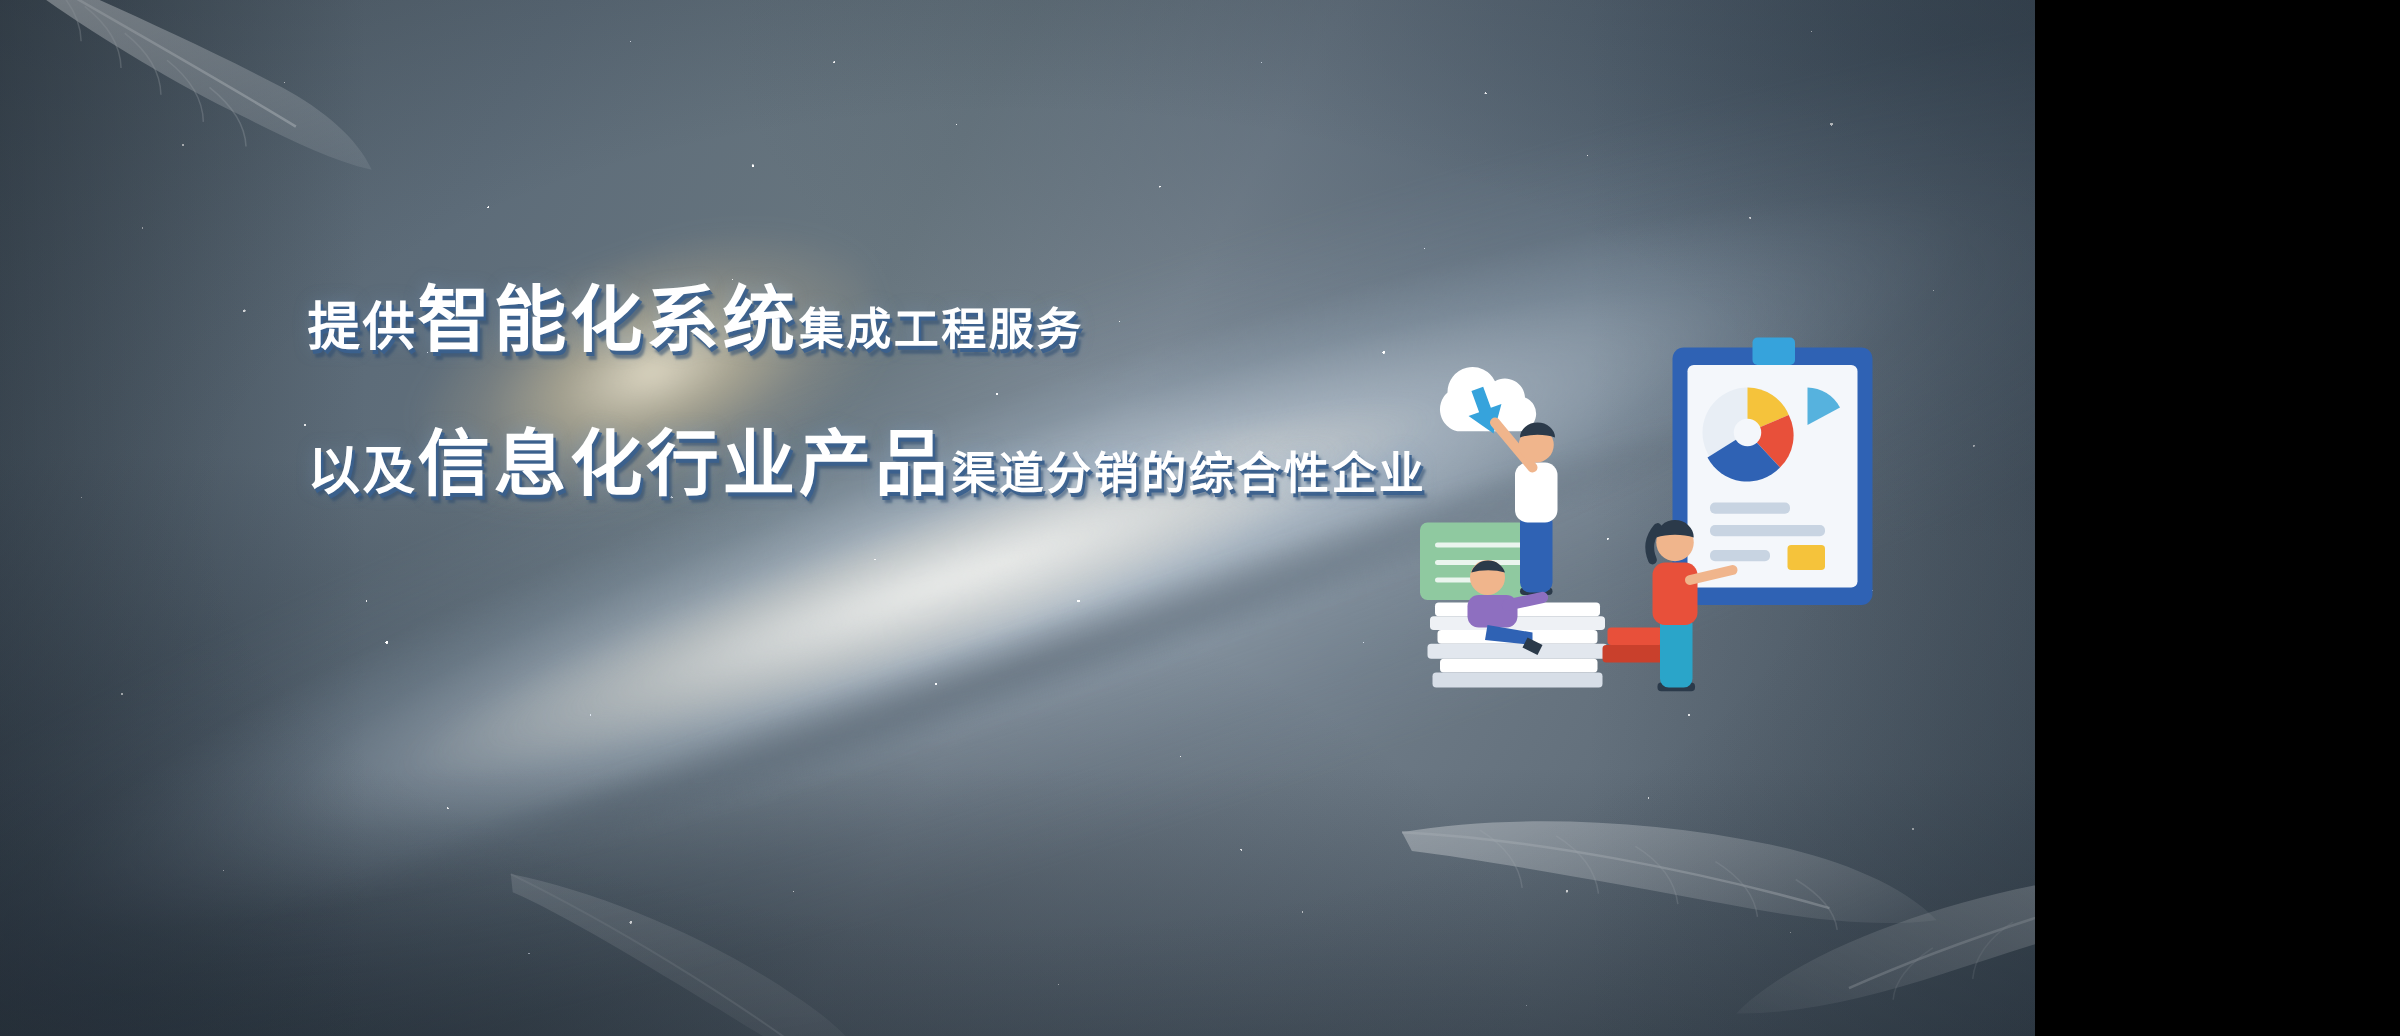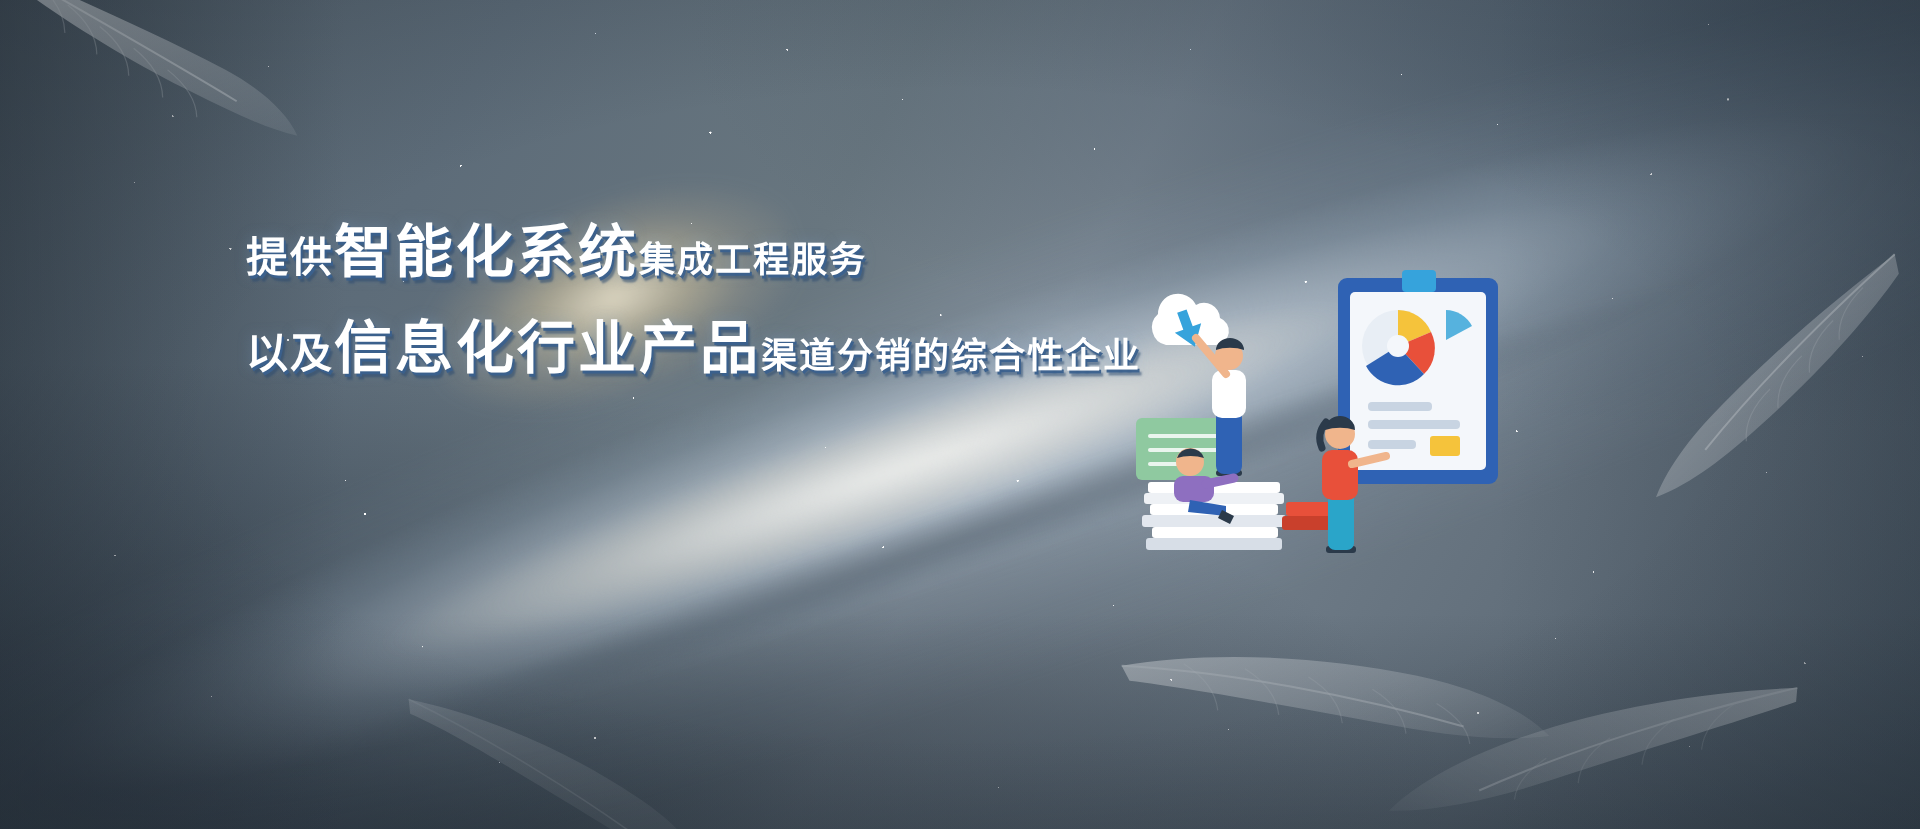--- a/index.html
+++ b/index.html
@@ -1,19 +1,19 @@
 <!DOCTYPE html>
 <html lang="zh-CN"><head>
 <meta charset="utf-8">
 <title>Banner</title>
 <style>
   html,body{margin:0;padding:0;background:#000;}
   #stage{
-    position:relative;width:1920px;height:829px;overflow:hidden;
-    font-family:Liberation Mono, monospace;
+    position:relative;width:1628px;height:829px;overflow:hidden;
+    font-family:Liberation Serif, serif;
     background:#6d28d9;
   }
 
   
   .layer{position:absolute;inset:0;}
 
   .bg-base{
     background:
       radial-gradient(120% 90% at 6% 96%, #2f3a45 0%, rgba(47,58,69,0) 58%),
       radial-gradient(100% 80% at 96% 4%, #4a5a69 0%, rgba(74,90,105,0) 60%),
@@ -140,21 +140,21 @@
   #headline{
     position:absolute;left:246px;top:228px;width:1020px;
     color:#ffffff;
     text-shadow:
        2px 3px 0 rgba(58,96,141,.95),
        4px 6px 2px rgba(42,72,110,.55),
        0 0 14px rgba(120,160,205,.35);
     white-space:nowrap;
   }
   .hline{display:block;line-height:1.0;}
-  .hline + .hline{margin-top:38px;}
+  .hline + .hline{margin-top:57px;}
   .t-sm{font-size:42px;font-weight:700;letter-spacing:2px;vertical-align:baseline;}
   .t-lg{font-size:58px;font-weight:800;letter-spacing:3px;vertical-align:baseline;}
   .t-md{font-size:36px;font-weight:700;letter-spacing:2px;vertical-align:baseline;}
 
   
   #illustration{position:absolute;left:1130px;top:270px;width:420px;height:330px;}
   #illustration svg{display:block;width:100%;height:100%;overflow:visible;}
 </style>
 </head>
 <body>

